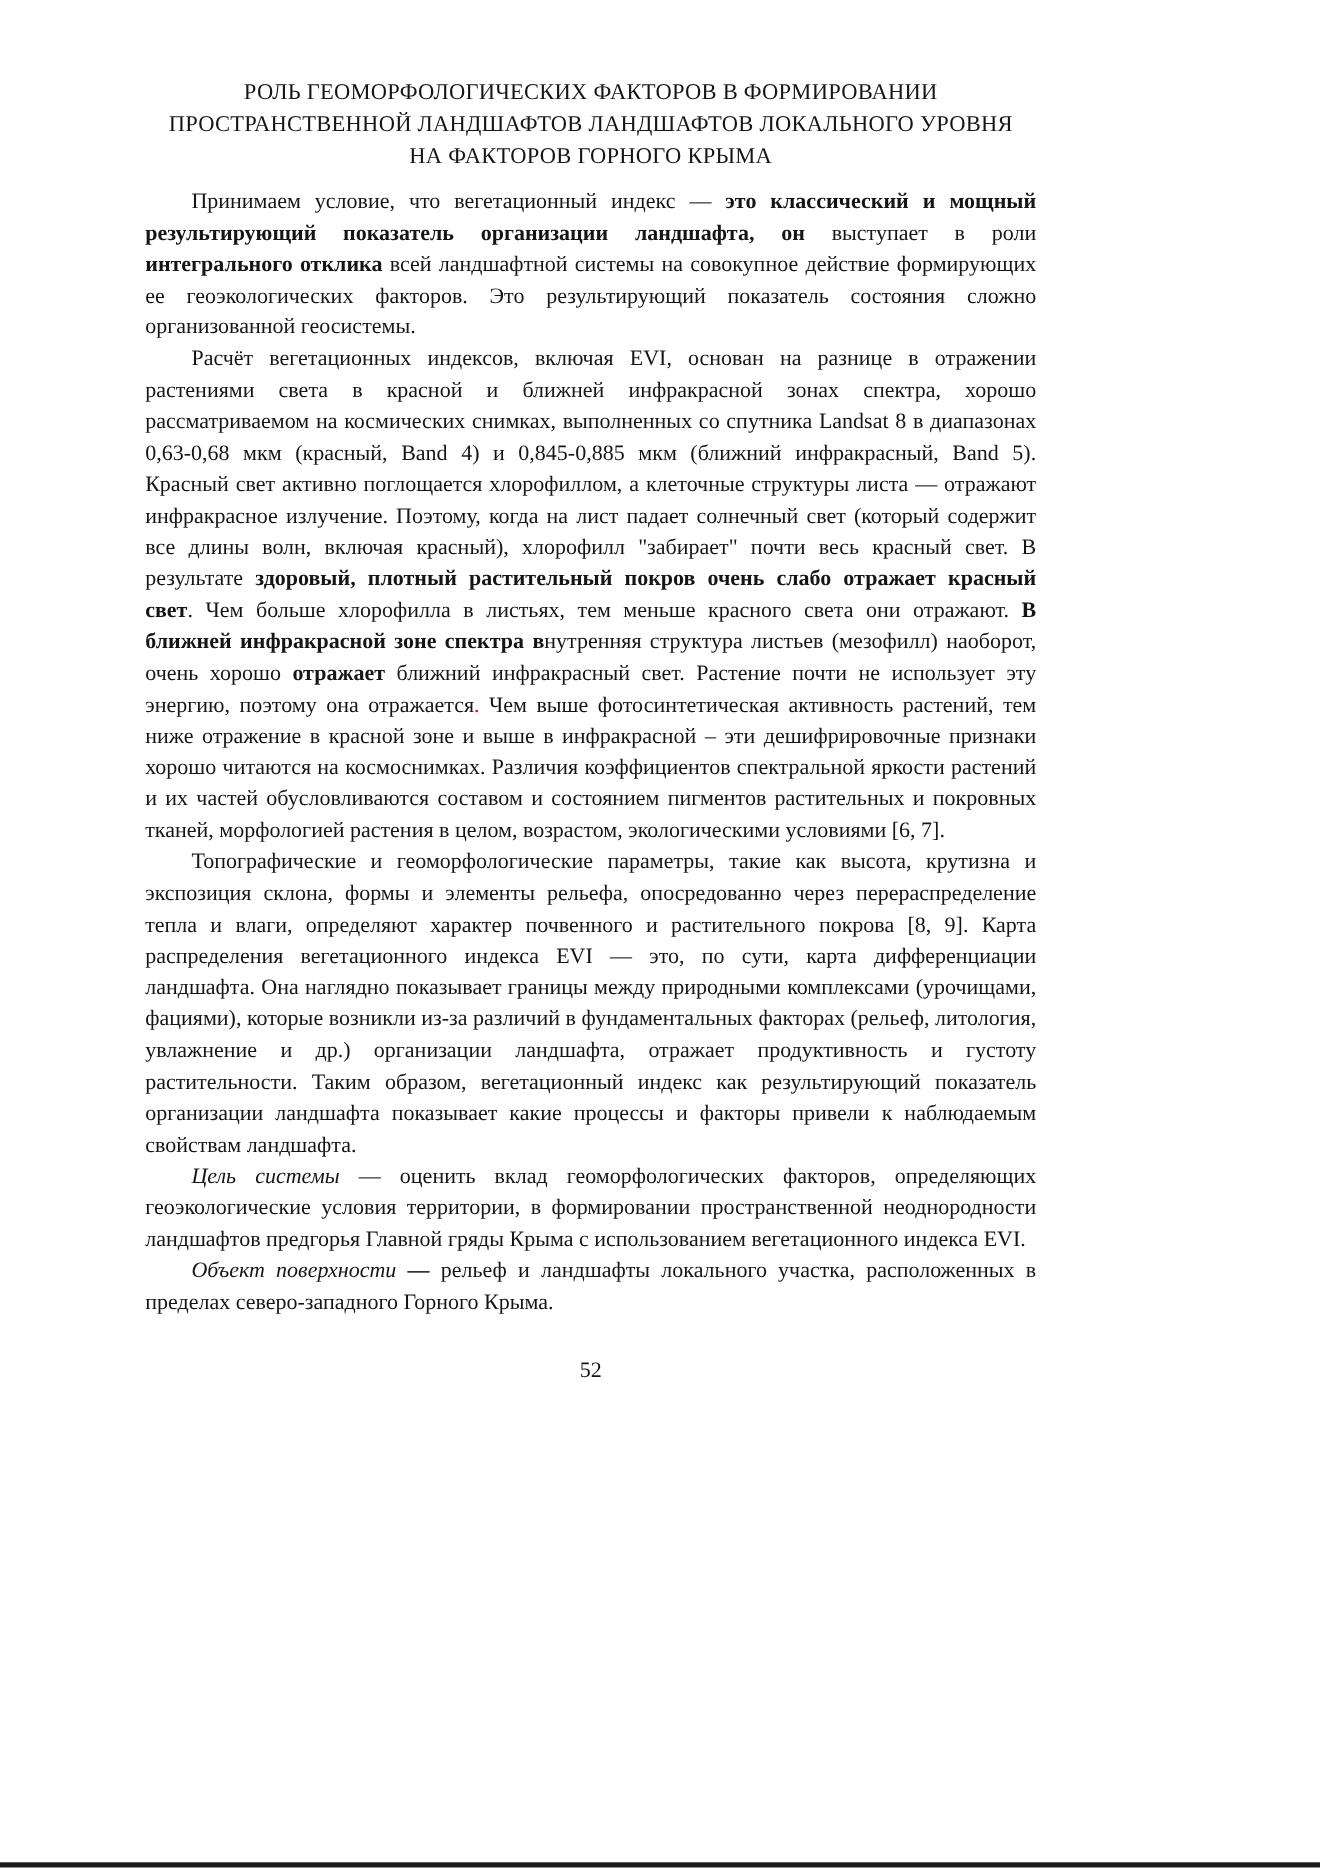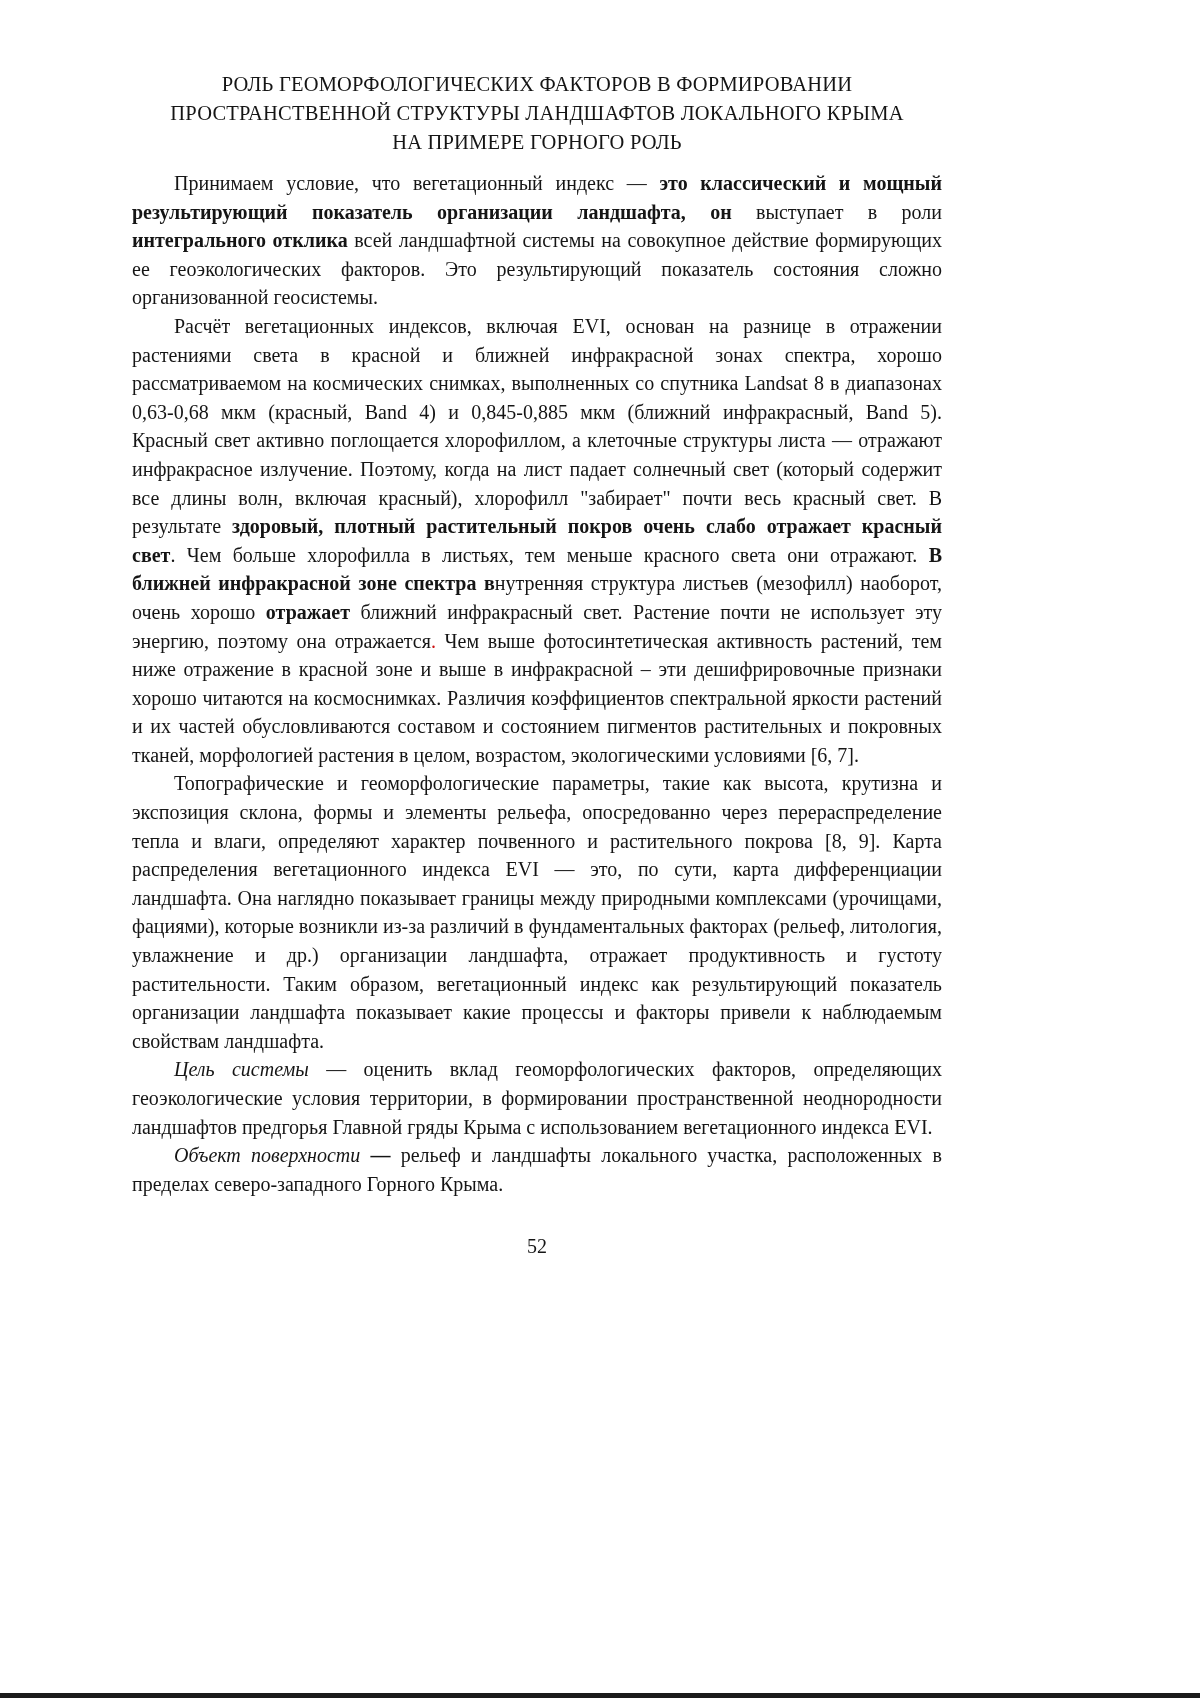--- a/index.html
+++ b/index.html
@@ -61,22 +61,22 @@
     background: #1b1b1b;
   }
 </style>
 </head>
 <body>
 
 <div class="page">
   <div class="content">
     <div class="title-block">
       <div>РОЛЬ ГЕОМОРФОЛОГИЧЕСКИХ ФАКТОРОВ В ФОРМИРОВАНИИ</div>
-      <div>ПРОСТРАНСТВЕННОЙ СТРУКТУРЫ ЛАНДШАФТОВ ЛОКАЛЬНОГО КРЫМА</div>
-      <div>НА ПРИМЕРЕ ГОРНОГО РОЛЬ</div>
+      <div>ПРОСТРАНСТВЕННОЙ ЛАНДШАФТОВ ЛАНДШАФТОВ ЛОКАЛЬНОГО УРОВНЯ</div>
+      <div>НА ФАКТОРОВ ГОРНОГО КРЫМА</div>
     </div>
     <div class="body-text">
         <p class="para indent"><span>Принимаем условие, что вегетационный индекс — </span><span class="b">это классический и мощный результирующий показатель организации ландшафта, он</span><span> выступает в роли </span><span class="b">интегрального отклика</span><span> всей ландшафтной системы на совокупное действие формирующих ее геоэкологических факторов. Это результирующий показатель состояния сложно организованной геосистемы.</span></p>
         <p class="para indent"><span>Расчёт вегетационных индексов, включая EVI, основан на разнице в отражении растениями света в красной и ближней инфракрасной зонах спектра, хорошо рассматриваемом на космических снимках, выполненных со спутника Landsat 8 в диапазонах 0,63-0,68 мкм (красный, Band 4) и 0,845-0,885 мкм (ближний инфракрасный, Band 5). Красный свет активно поглощается хлорофиллом, а клеточные структуры листа — отражают инфракрасное излучение. Поэтому, когда на лист падает солнечный свет (который содержит все длины волн, включая красный), хлорофилл "забирает" почти весь красный свет. В результате </span><span class="b">здоровый, плотный растительный покров очень слабо отражает красный свет</span><span>. Чем больше хлорофилла в листьях, тем меньше красного света они отражают. </span><span class="b">В ближней инфракрасной зоне спектра в</span><span>нутренняя структура листьев (мезофилл) наоборот, очень хорошо </span><span class="b">отражает</span><span> ближний инфракрасный свет. Растение почти не использует эту энергию, поэтому она отражается</span><span style="color: rgb(204, 17, 17);">.</span><span> Чем выше фотосинтетическая активность растений, тем ниже отражение в красной зоне и выше в инфракрасной – эти дешифрировочные признаки хорошо читаются на космоснимках. Различия коэффициентов спектральной яркости растений и их частей обусловливаются составом и состоянием пигментов растительных и покровных тканей, морфологией растения в целом, возрастом, экологическими условиями [6, 7].</span></p>
         <p class="para indent"><span>Топографические и геоморфологические параметры, такие как высота, крутизна и экспозиция склона, формы и элементы рельефа, опосредованно через перераспределение тепла и влаги, определяют характер почвенного и растительного покрова [8, 9]. Карта распределения вегетационного индекса EVI — это, по сути, карта дифференциации ландшафта. Она наглядно показывает границы между природными комплексами (урочищами, фациями), которые возникли из-за различий в фундаментальных факторах (рельеф, литология, увлажнение и др.) организации ландшафта, отражает продуктивность и густоту растительности. Таким образом, вегетационный индекс как результирующий показатель организации ландшафта показывает какие процессы и факторы привели к наблюдаемым свойствам ландшафта.</span></p>
         <p class="para indent"><span class="i">Цель системы</span><span> — оценить вклад геоморфологических факторов, определяющих геоэкологические условия территории, в формировании пространственной неоднородности ландшафтов предгорья Главной гряды Крыма с использованием вегетационного индекса EVI.</span></p>
         <p class="para indent"><span class="i">Объект поверхности</span><span class="b"> — </span><span>рельеф и ландшафты локального участка, расположенных в пределах северо-западного Горного Крыма.</span></p>
       </div>
   </div>
   <div class="page-number">52</div>

